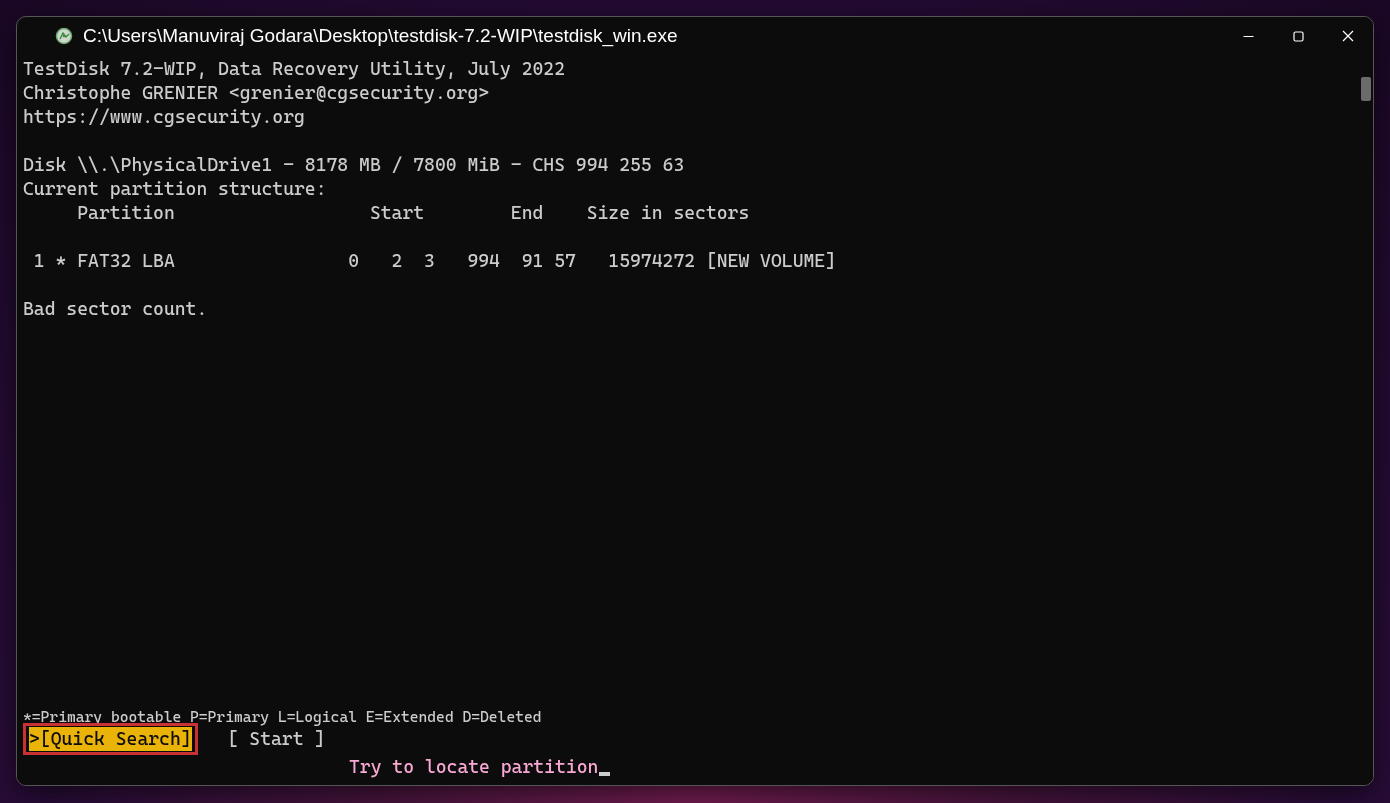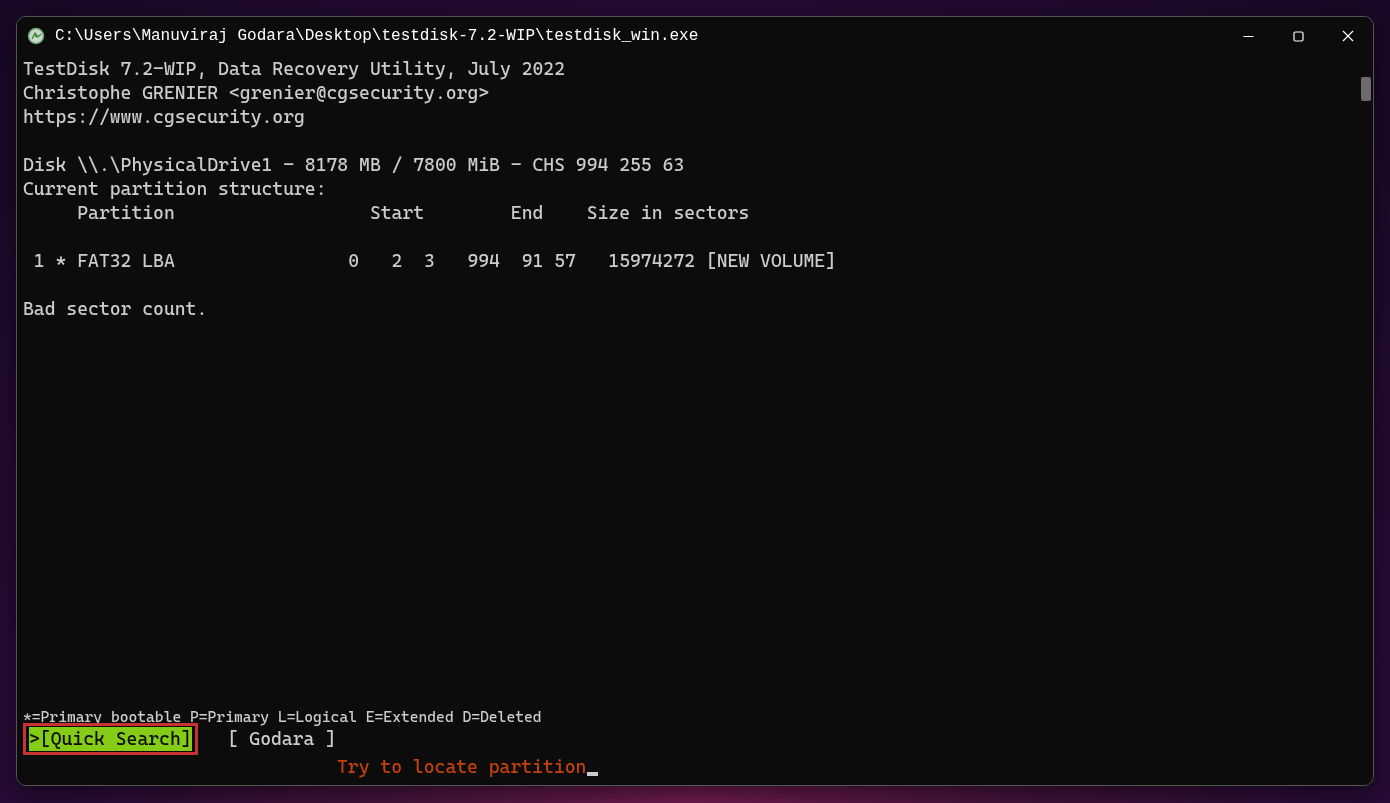--- a/index.html
+++ b/index.html
@@ -24,24 +24,25 @@
     flex-direction: column;
     overflow: hidden;
   }
   .titlebar {
     height: 38px;
     background: #0c0c0c;
     display: flex;
     align-items: center;
     padding-left: 10px;
     color: #ffffff;
-    font-size: 16px;
-    font-family: Liberation Mono, monospace;
+    font-size: 19px;
+    font-family: Liberation Sans, sans-serif;
     flex-shrink: 0;
     position: relative;
+    margin-left: 28px;
   }
   .titlebar .app-icon {
     width: 18px;
     height: 18px;
     margin-right: 10px;
     display: inline-flex;
     align-items: center;
     justify-content: center;
   }
   .titlebar .app-icon svg { width: 18px; height: 18px; }
@@ -94,35 +95,35 @@
     font-size: 18.5px;
     line-height: 24px;
   }
   .menu-selected-wrap {
     display: inline-block;
     border: 3px solid #c83232;
     padding: 1px 3px;
     position: relative;
   }
   .menu-selected {
-    background: #84cc16;
+    background: #eab308;
     color: #0c0c0c;
     padding: 0 0;
     display: inline-block;
   }
   .menu-sep { display:inline-block; width: 30px; }
   .menu-item { display:inline-block; color:#cccccc; }
   .hint-row {
     position: absolute;
-    left: 10px;
+    left: 22px;
     bottom: 6px;
     right: 6px;
     font-size: 18.5px;
     line-height: 24px;
-    color: #c2410c;
+    color: #f9a8d4;
   }
   .hint-row .hint-text { display:inline-block; margin-left: 310px; }
   .cursor {
     display:inline-block;
     width: 11px;
     height: 4px;
     background: #cccccc;
     vertical-align: baseline;
     margin-left: 1px;
     position: relative;
@@ -185,20 +186,20 @@
 
     <div class="legend-row">
       <span>*=Primary bootable  P=Primary  L=Logical  E=Extended  D=Deleted</span>
     </div>
 
     <div class="menu-row">
       <span class="menu-selected-wrap">
         <span class="menu-selected">&gt;[Quick Search]</span>
       </span>
       <span class="menu-sep"></span>
-      <span class="menu-item">[ Godara ]</span>
+      <span class="menu-item">[ Start ]</span>
     </div>
 
     <div class="hint-row">
       <span class="hint-text">Try to locate partition</span><span class="cursor"></span>
     </div>
   </div>
 </div>
 
 </body></html>

